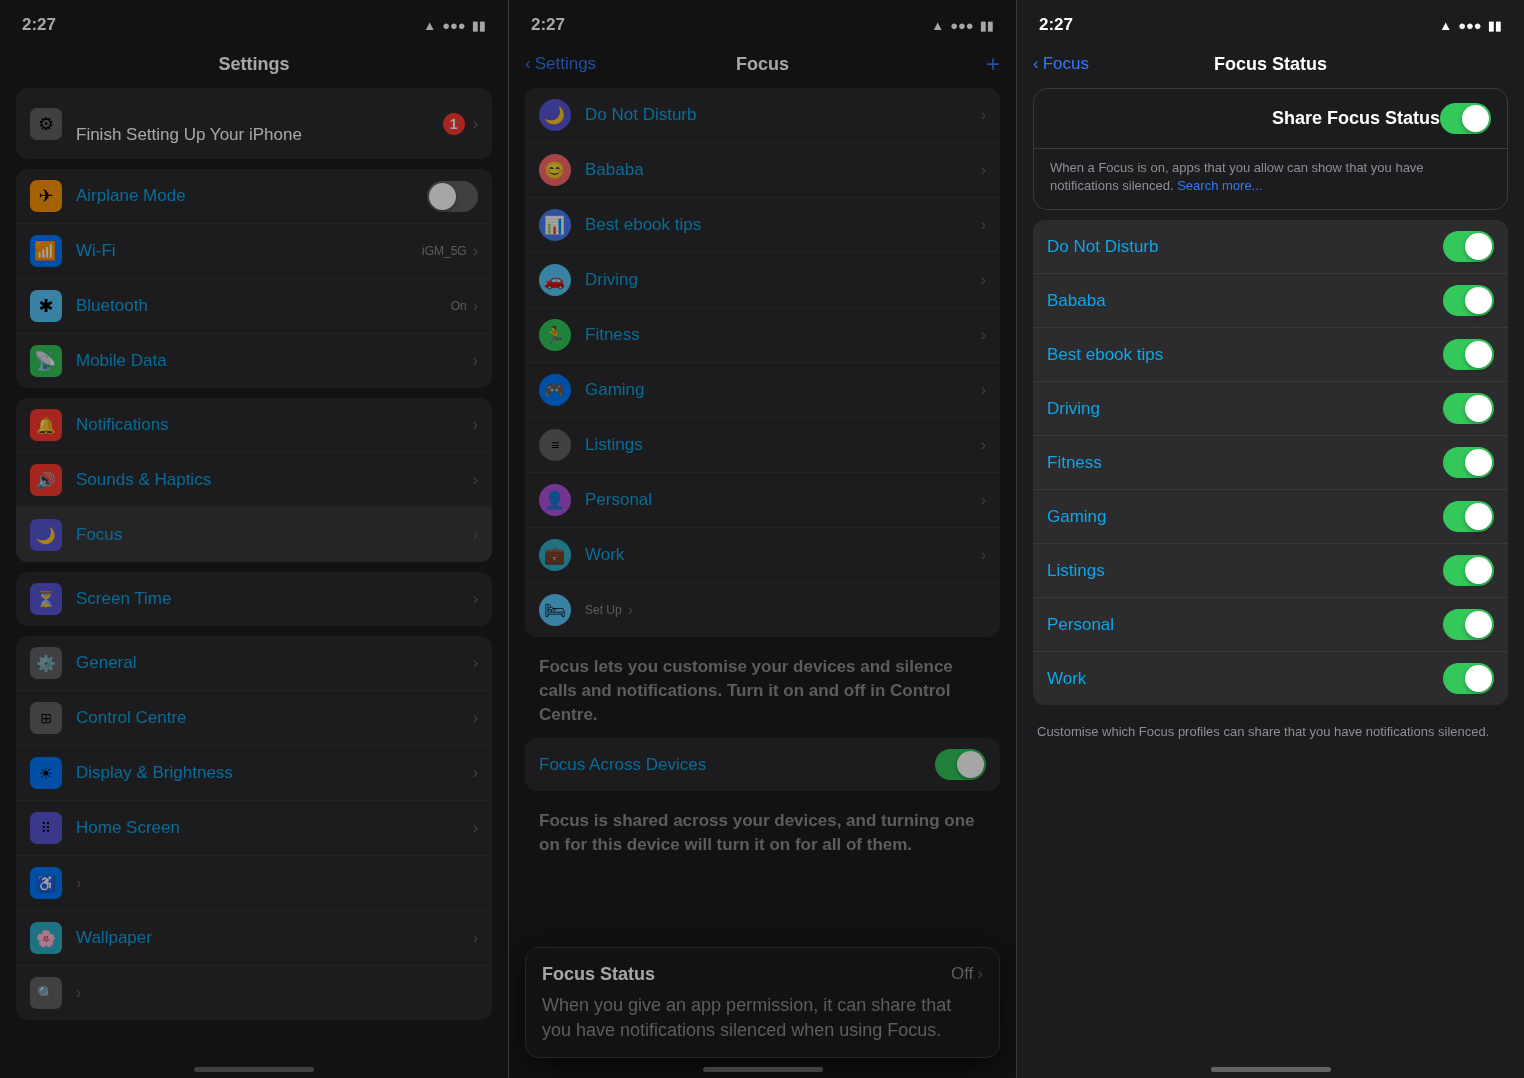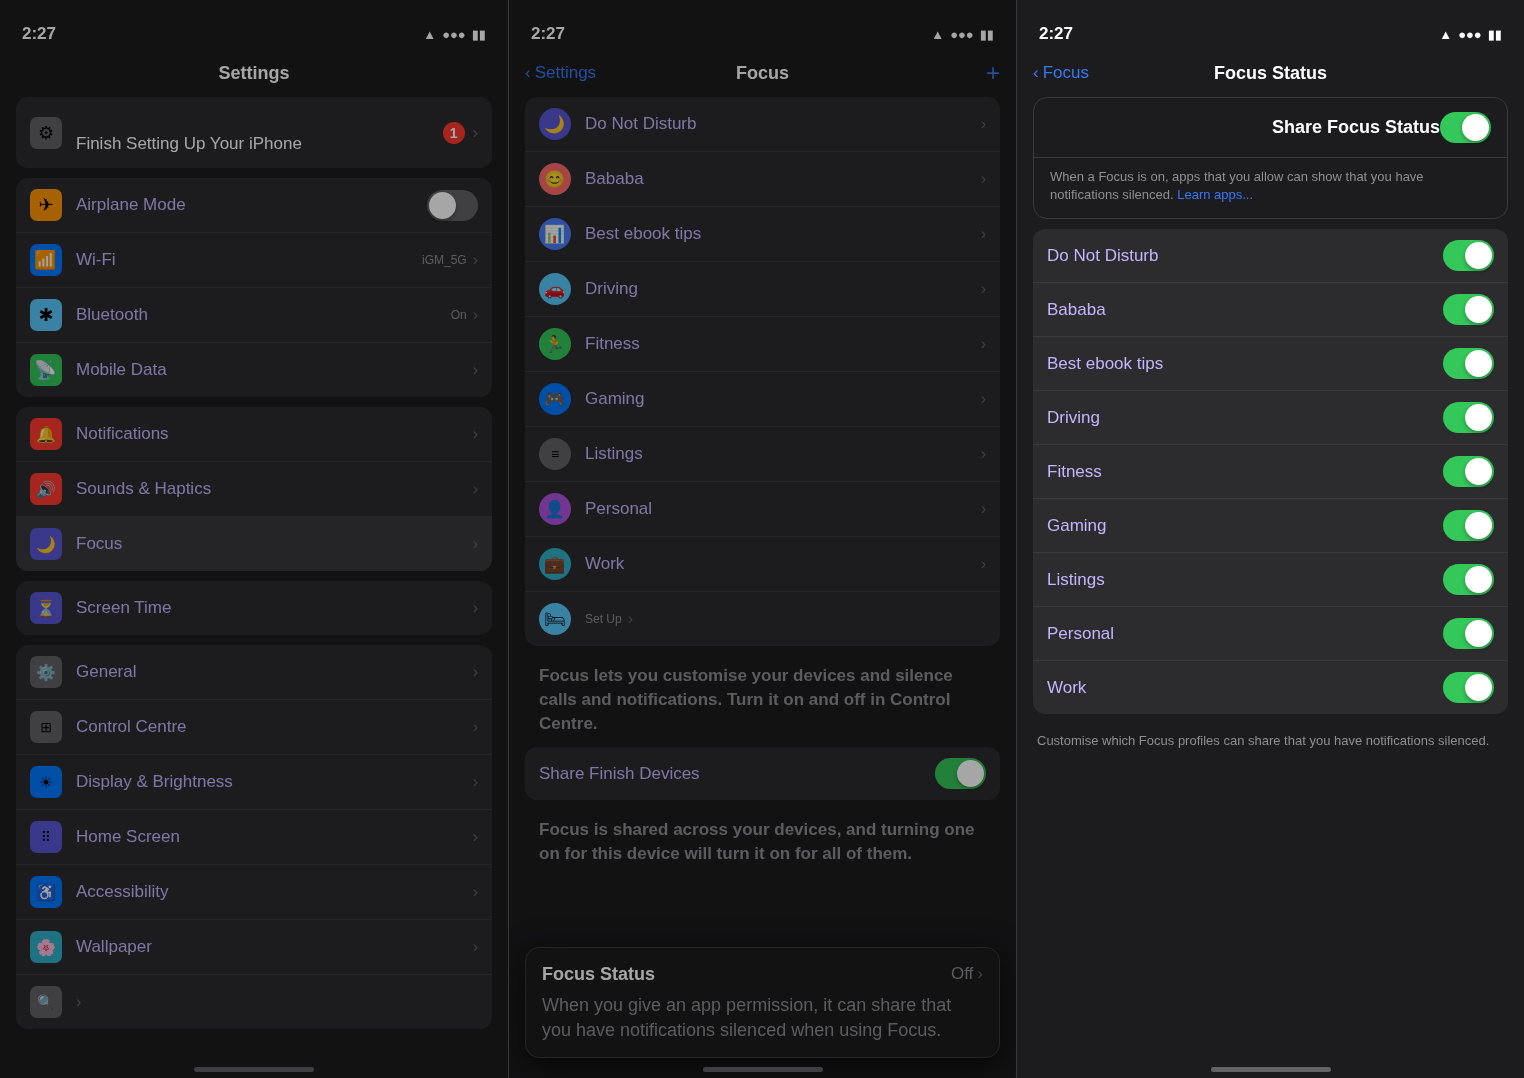--- a/index.html
+++ b/index.html
@@ -25,21 +25,20 @@
       border-left: 1px solid #3a3a3c;
     }
 
     
     .status-bar {
       display: flex;
       justify-content: space-between;
       align-items: center;
       padding: 12px 22px 6px;
       height: 44px;
-      margin-top: 9px;
     }
     .status-time {
       font-size: 17px;
       font-weight: 600;
       color: #fff;
     }
     .status-icons {
       display: flex;
       align-items: center;
       gap: 6px;
@@ -112,21 +111,21 @@
       margin-right: 14px;
       display: flex;
       align-items: center;
       justify-content: center;
       font-size: 18px;
       flex-shrink: 0;
     }
 
     .item-label {
       font-size: 17px;
-      color: #c4b5fd;
+      color: #0ea5e9;
       flex: 1;
     }
     .item-value {
       font-size: 12px;
       color: #8e8e93;
       margin-right: 6px;
     }
     .chevron {
       color: #636366;
       font-size: 16px;
@@ -415,21 +414,20 @@
         <span class="item-label">Display &amp; Brightness</span>
         <span class="chevron">›</span>
       </div>
       <div class="list-item">
         <div class="item-icon" style="background:#5856d6; border-radius:7px; width:32px; height:32px; display:flex; align-items:center; justify-content:center; margin-right:14px; font-size:14px;">⠿</div>
         <span class="item-label">Home Screen</span>
         <span class="chevron">›</span>
       </div>
       <div class="list-item">
         <div class="item-icon" style="background:#007aff; border-radius:7px; width:32px; height:32px; display:flex; align-items:center; justify-content:center; margin-right:14px; font-size:16px;">♿</div>
-        <span class="item-label">Accessibility</span>
         <span class="chevron">›</span>
       </div>
       <div class="list-item">
         <div class="item-icon" style="background:#30b0c7; border-radius:7px; width:32px; height:32px; display:flex; align-items:center; justify-content:center; margin-right:14px; font-size:16px;">🌸</div>
         <span class="item-label">Wallpaper</span>
         <span class="chevron">›</span>
       </div>
       <div class="list-item">
         <div class="item-icon" style="background:#636366; border-radius:7px; width:32px; height:32px; display:flex; align-items:center; justify-content:center; margin-right:14px; font-size:14px;">🔍</div>
         <span class="chevron">›</span>
@@ -510,21 +508,21 @@
         <div class="focus-item-icon" style="background:#5ac8fa;">🛏</div>
         <span class="item-value">Set Up</span>
         <span class="chevron">›</span>
       </div>
     </div>
 
     <p class="footer-text">Focus lets you customise your devices and silence calls and notifications. Turn it on and off in Control Centre.</p>
 
     <div class="section-group">
       <div class="list-item">
-        <span class="item-label">Share Finish Devices</span>
+        <span class="item-label">Focus Across Devices</span>
         <div class="toggle on"></div>
       </div>
     </div>
     <p class="footer-text">Focus is shared across your devices, and turning one on for this device will turn it on for all of them.</p>
 
     <div style="height: 120px;"></div>
   </div>
 
   <div class="popup-card">
     <div class="popup-card-header">
@@ -558,21 +556,21 @@
   </div>
   <div class="panel-scroll">
 
     <div class="share-focus-card">
       <div class="share-focus-main">
         <span class="share-focus-text">Share Focus Status</span>
         <div class="toggle on"></div>
       </div>
       <div class="share-focus-desc">
         <span>When a Focus is on, apps that you allow can show that you have notifications silenced.</span>
-        <a href="#"> <span>Learn apps...</span></a>
+        <a href="#"> <span>Search more...</span></a>
       </div>
     </div>
 
 
     <div class="section-group">
       <div class="list-item">
         <span class="item-label">Do Not Disturb</span>
         <div class="toggle on"></div>
       </div>
       <div class="list-item">

